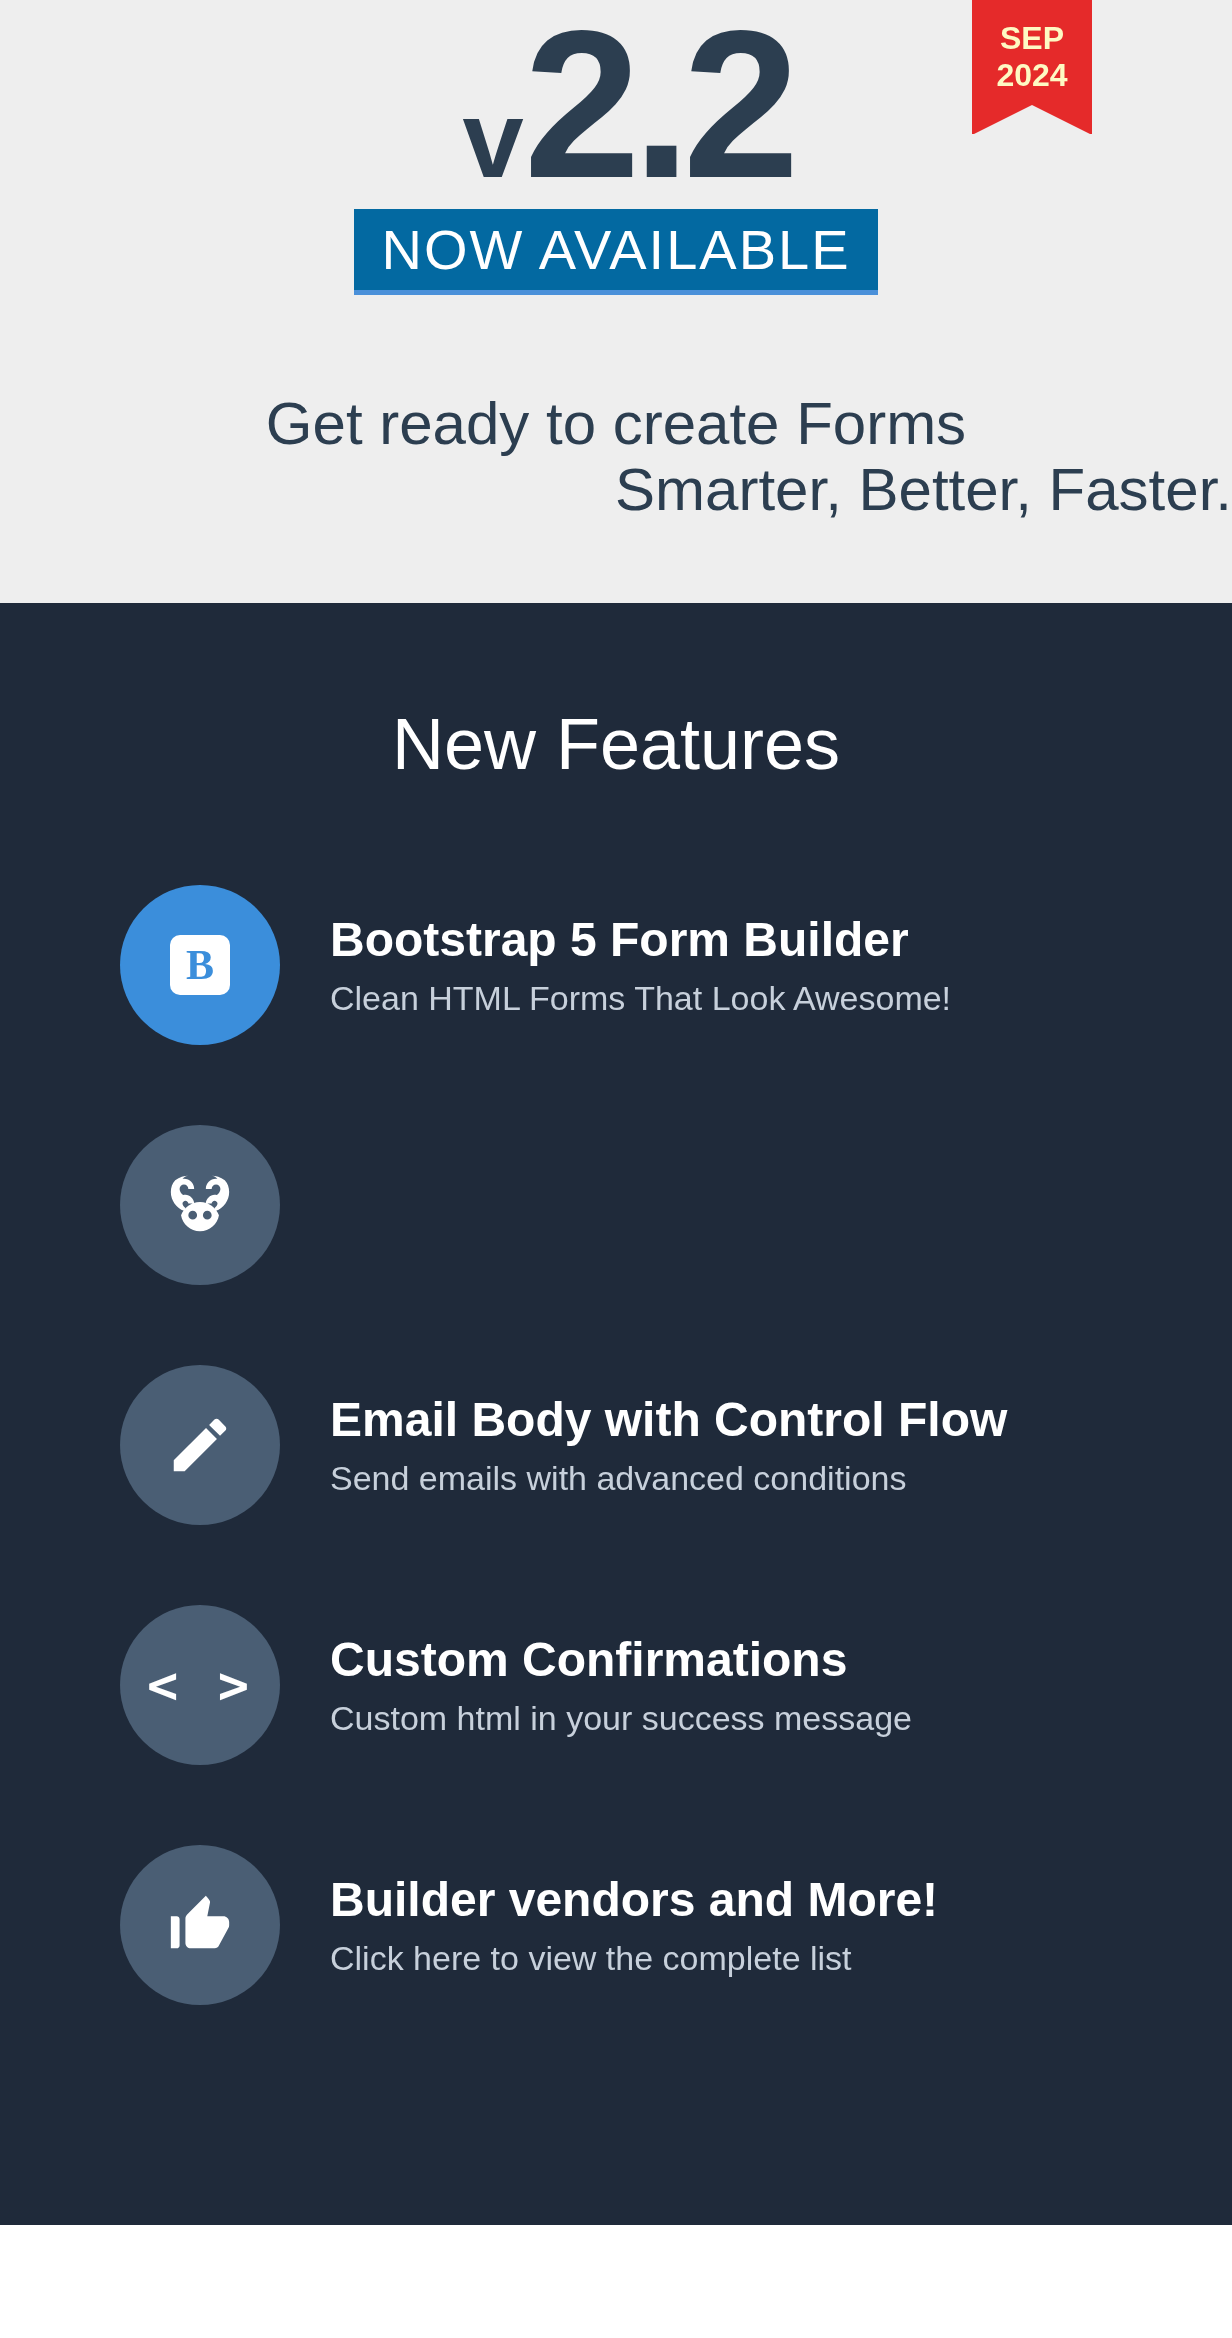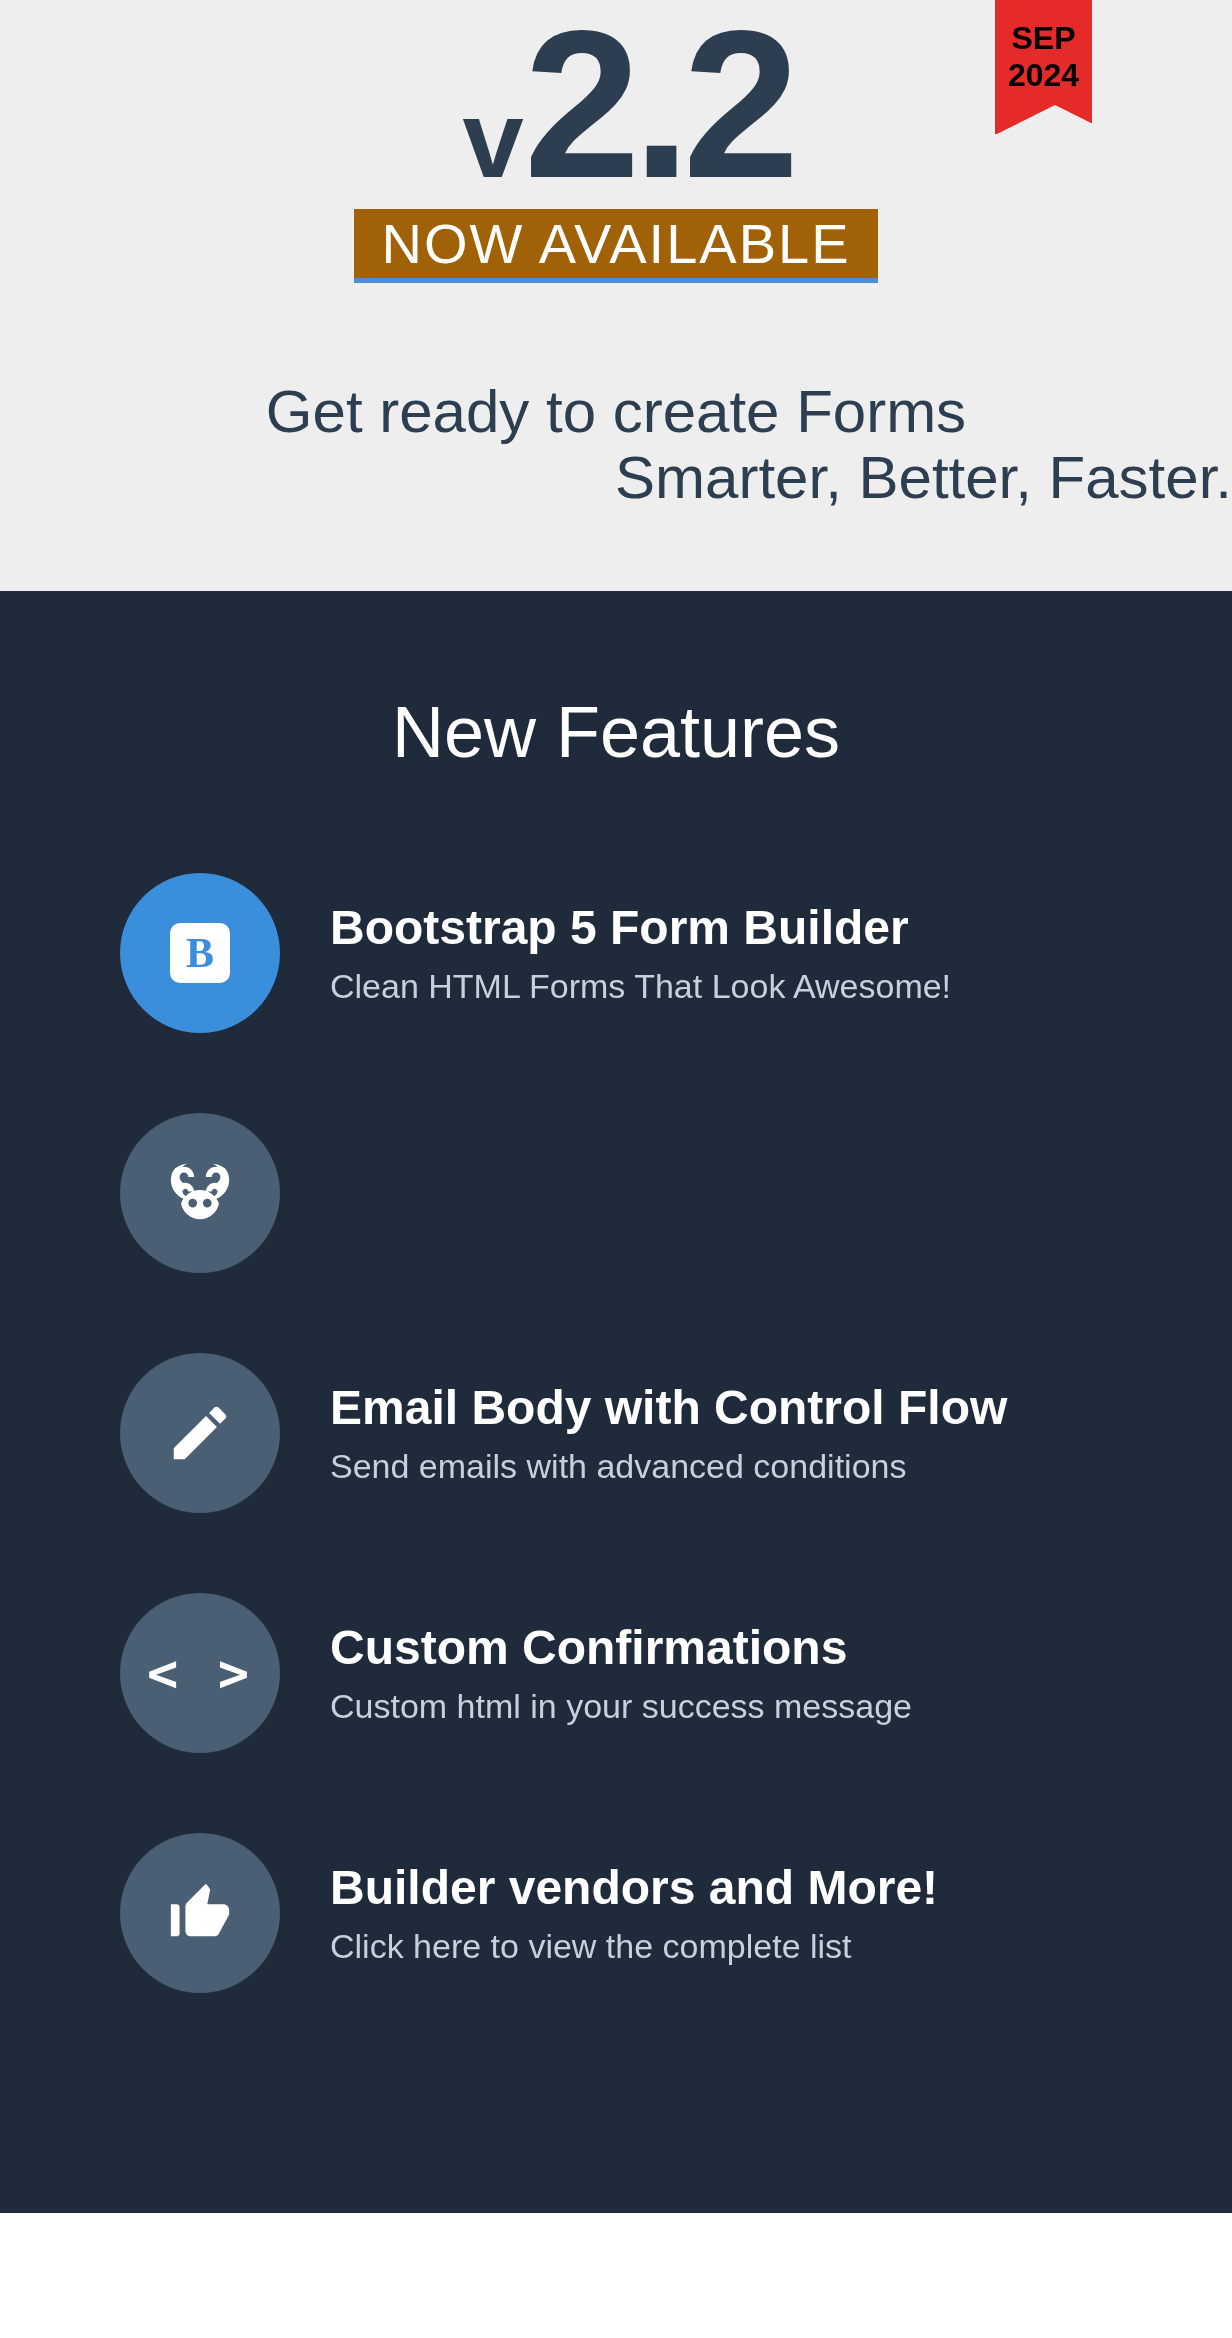--- a/index.html
+++ b/index.html
@@ -1,24 +1,24 @@
 <!DOCTYPE html>
 <html><head>
   <meta charset="utf-8">
   <style>
     * { margin: 0; padding: 0; box-sizing: border-box; }
     body { font-family: -apple-system, BlinkMacSystemFont, "Segoe UI", Helvetica, Arial, sans-serif; width: 1232px; overflow-x: hidden; }
     .top-section { background: #eeeeee; padding: 0 0 80px 0; position: relative; text-align: center; }
-    .ribbon { position: absolute; top: 0; right: 140px; width: 97px; background: #e52a2a; color: #000000; font-weight: 700; font-size: 32px; line-height: 1.15; padding: 20px 12px 40px 12px; text-align: center; }
+    .ribbon { position: absolute; top: 0; right: 140px; width: 120px; background: #e52a2a; color: #fef9c3; font-weight: 700; font-size: 32px; line-height: 1.15; padding: 20px 12px 40px 12px; text-align: center; }
     .ribbon::after { content: ""; position: absolute; bottom: -1px; left: 0; width: 0; height: 0; border-left: 60px solid transparent; border-right: 60px solid transparent; border-bottom: 30px solid #eeeeee; }
     .version { color: #2c3e50; font-weight: 800; line-height: 0.9; padding-top: 10px; margin-left: 22px; }
     .version .v { font-size: 110px; }
     .version .num { font-size: 210px; letter-spacing: -8px; }
     .badge-wrap { display: inline-block; margin-top: 10px; border-bottom: 5px solid #4a90d9; }
-    .badge-now { display: inline-block; background: #a16207; color: #ffffff; font-size: 56px; font-weight: 400; letter-spacing: 2px; padding: 2px 28px; }
+    .badge-now { display: inline-block; background: #0369a1; color: #ffffff; font-size: 56px; font-weight: 400; letter-spacing: 2px; padding: 8px 28px; }
     .tagline { color: #2c3e50; font-size: 60px; line-height: 1.1; margin-top: 96px; font-weight: 400; }
     .tagline .bold { font-weight: 400; display: block; text-align: right; }
     .bottom-section { background: #1f2a3a; padding: 100px 120px 140px 120px; }
     .features-title { color: #ffffff; font-size: 72px; font-weight: 400; text-align: center; margin-bottom: 100px; }
     .feature { display: flex; align-items: center; gap: 50px; margin-bottom: 80px; }
     .icon-circle { width: 160px; height: 160px; border-radius: 50%; display: flex; align-items: center; justify-content: center; flex-shrink: 0; }
     .icon-circle.blue { background: #3b8edb; }
     .icon-circle.gray { background: #4a5e74; }
     .icon-circle svg { width: 70px; height: 70px; fill: #ffffff; }
     .icon-circle .code { color: #ffffff; font-size: 52px; font-weight: 600; letter-spacing: 4px; font-family: monospace; white-space: nowrap; }

